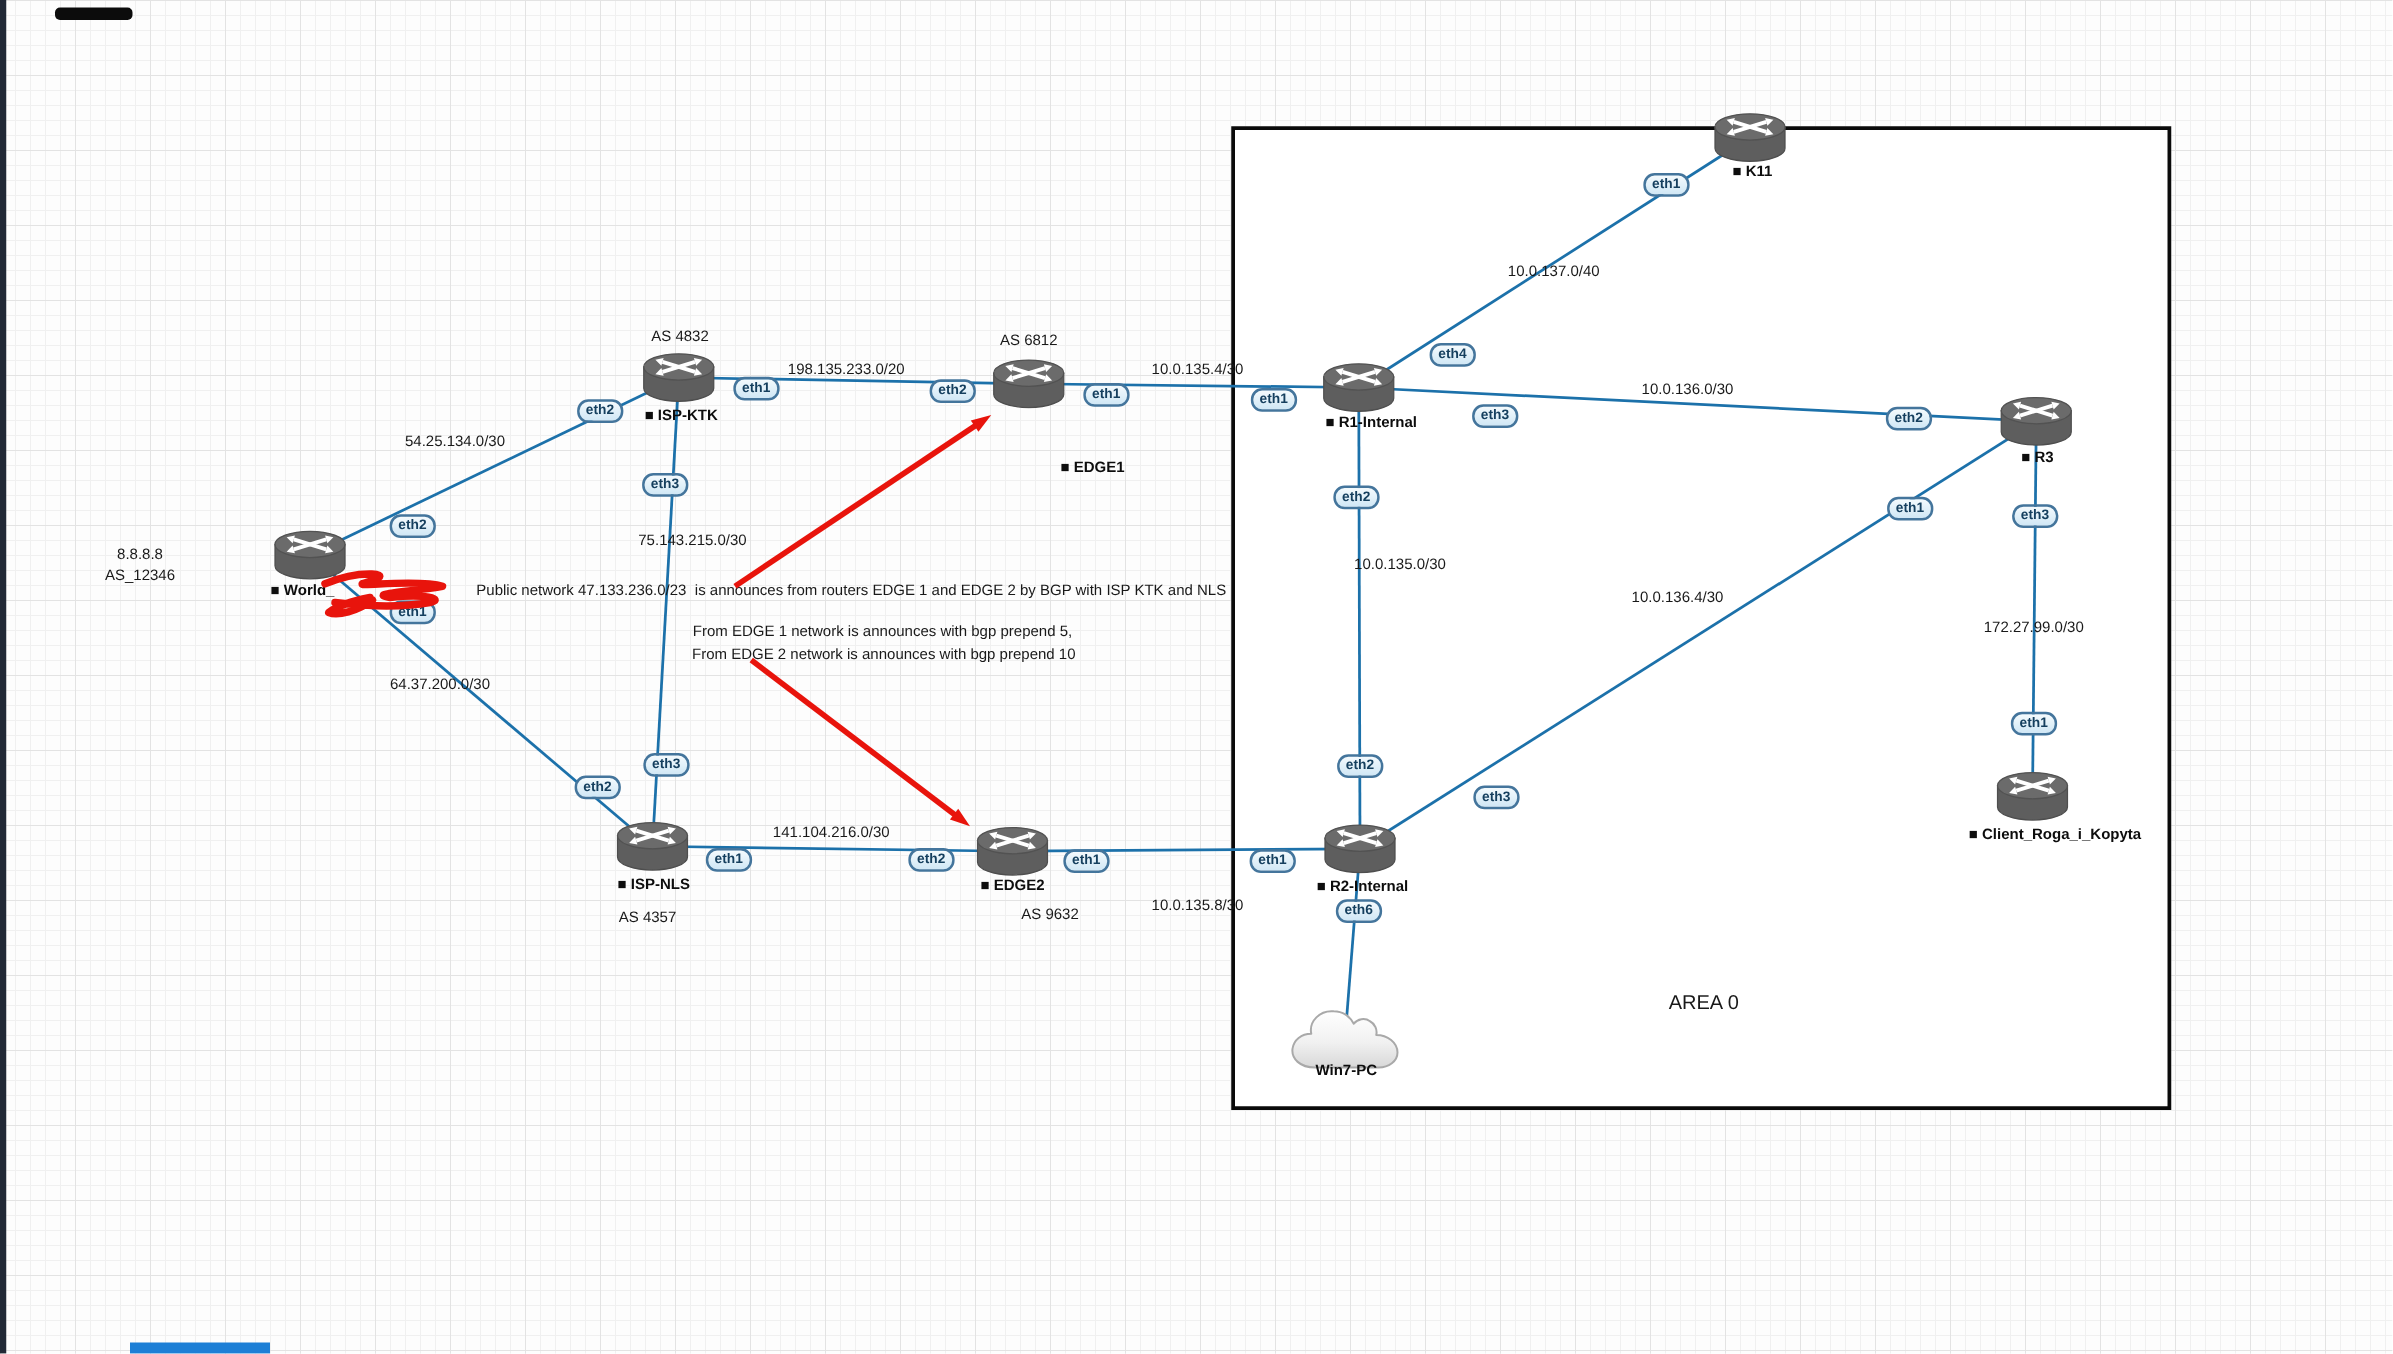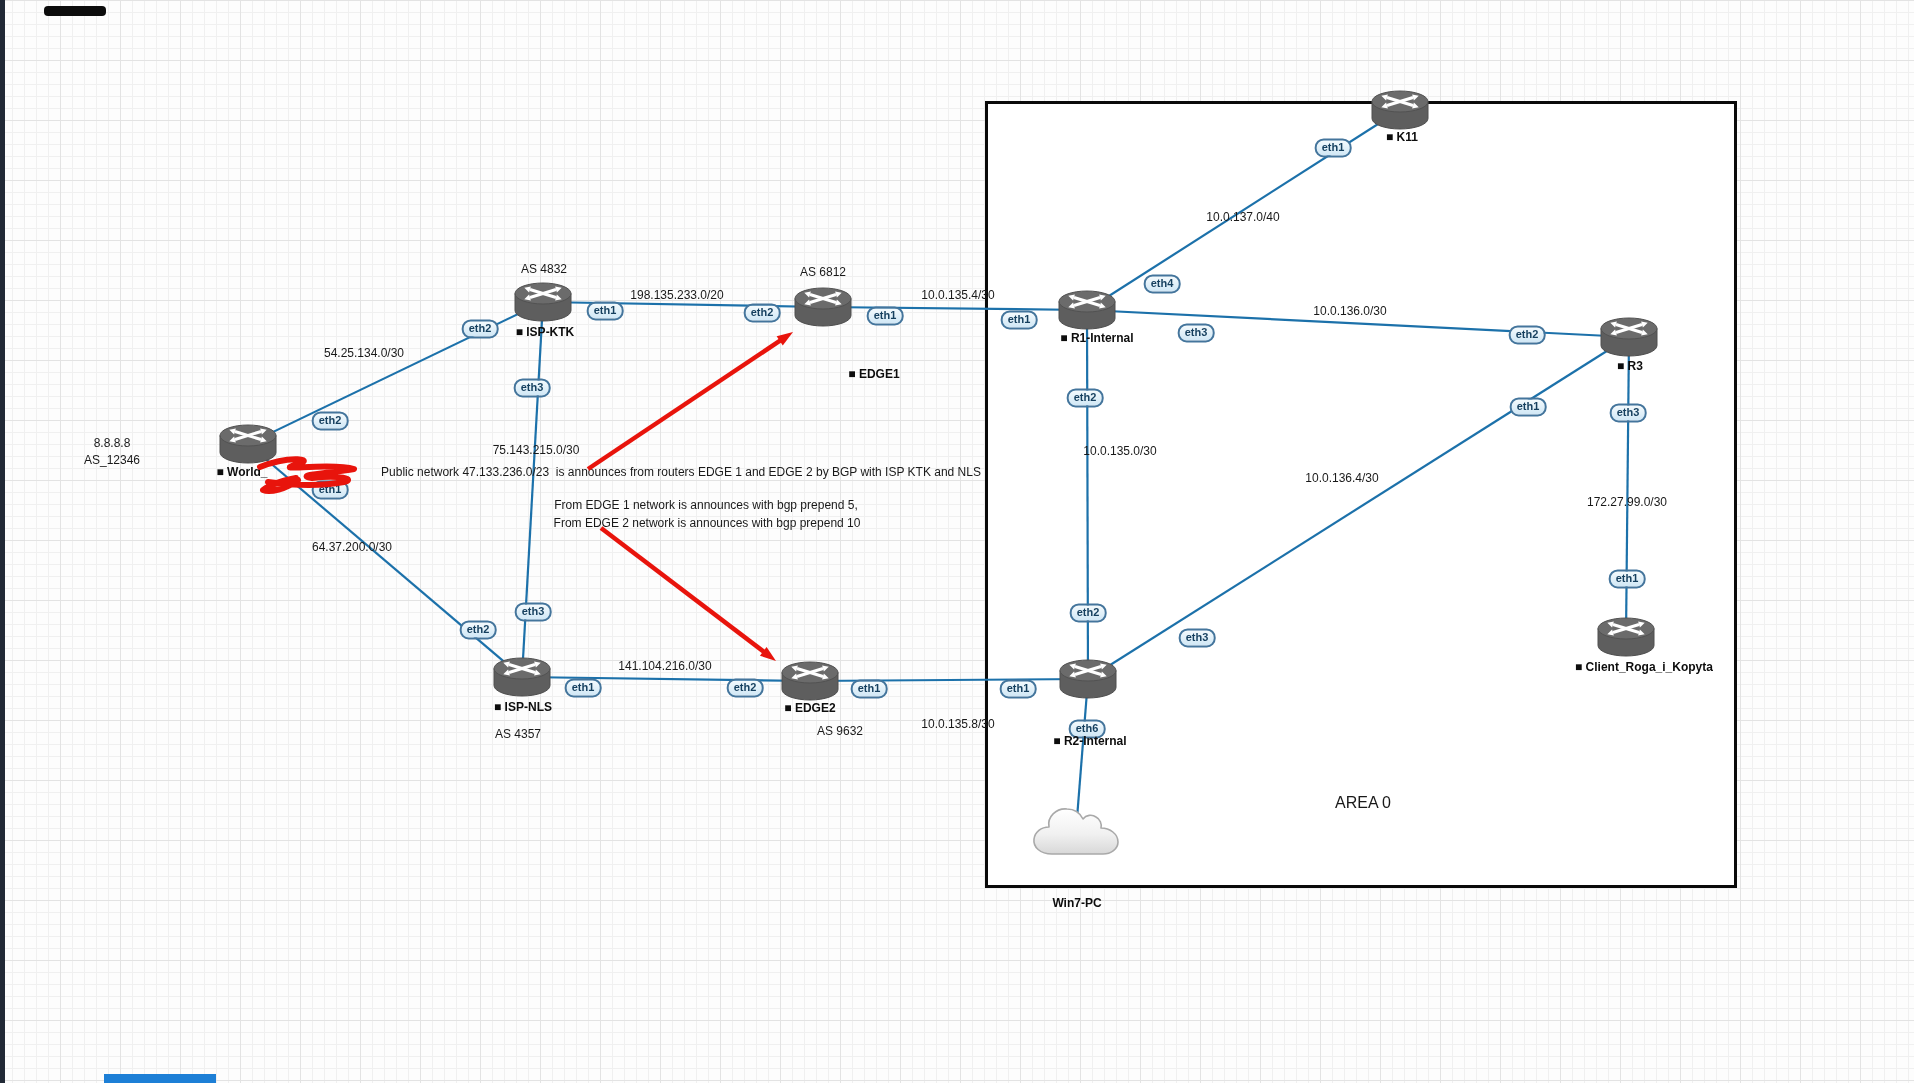--- a/index.html
+++ b/index.html
@@ -223,42 +223,42 @@
             <line x1="16" y1="7.5" x2="42" y2="15.5"></line>
             <line x1="42" y1="7.5" x2="16" y2="15.5"></line>
           </g>
           <g fill="#ffffff">
             <polygon points="47.7,17.3 41.1,18.6 42.9,12.4"></polygon>
             <polygon points="10.3,5.7 15.1,10.6 16.9,4.4"></polygon>
             <polygon points="10.3,17.3 15.1,12.4 16.9,18.6"></polygon>
             <polygon points="47.7,5.7 42.9,10.6 41.1,4.4"></polygon>
           </g>
         </svg></div>
-      <div class="lbl node-label" style="left: 1090px; top: 709px; margin-top: 32px;">■ R2-Internal</div>
+      <div class="lbl node-label" style="left: 1090px; top: 709px;">■ R2-Internal</div>
       <div class="node" style="left: 1030px; top: 802px;"><svg viewBox="0 0 92 58" width="92" height="58">
           <defs>
             <linearGradient id="cg" x1="0" y1="0" x2="0" y2="1">
               <stop offset="0" stop-color="#ffffff"></stop>
               <stop offset="0.55" stop-color="#f1f1f1"></stop>
               <stop offset="1" stop-color="#d8d8d8"></stop>
             </linearGradient>
           </defs>
           <path d="M22 52 C10 52 3 45 4 37 C5 30 11 25 19 25 C17 15 26 6 37 7 C44 7 50 11 53 17 C56 13 62 12 66 15 C70 17 72 22 71 26 C80 26 88 32 88 40 C88 47 81 52 73 52 Z" fill="url(#cg)" stroke="#a9a9a9" stroke-width="1.6" stroke-linejoin="round"></path>
         </svg></div>
-      <div class="lbl node-label" style="left: 1077px; top: 856px; margin-top: 47px;">Win7-PC</div>
+      <div class="lbl node-label" style="left: 1077px; top: 856px;">Win7-PC</div>
       <div class="lbl" style="left: 112px; top: 443px;">8.8.8.8</div>
       <div class="lbl" style="left: 112px; top: 460px;">AS_12346</div>
       <div class="lbl" style="left: 544px; top: 269px;">AS 4832</div>
       <div class="lbl" style="left: 823px; top: 272px;">AS 6812</div>
       <div class="lbl" style="left: 518px; top: 734px;">AS 4357</div>
       <div class="lbl" style="left: 840px; top: 731px;">AS 9632</div>
       <div class="lbl" style="left: 364px; top: 353px;">54.25.134.0/30</div>
       <div class="lbl" style="left: 352px; top: 547px;">64.37.200.0/30</div>
       <div class="lbl" style="left: 677px; top: 295px;">198.135.233.0/20</div>
-      <div class="lbl" style="left: 536px; top: 432px; margin-top: 18px;">75.143.215.0/30</div>
+      <div class="lbl" style="left: 554px; top: 432px;">75.143.215.0/30</div>
       <div class="lbl" style="left: 665px; top: 666px;">141.104.216.0/30</div>
       <div class="lbl" style="left: 958px; top: 295px;">10.0.135.4/30</div>
       <div class="lbl" style="left: 958px; top: 724px;">10.0.135.8/30</div>
       <div class="lbl" style="left: 1243px; top: 217px;">10.0.137.0/40</div>
       <div class="lbl" style="left: 1350px; top: 311px;">10.0.136.0/30</div>
       <div class="lbl" style="left: 1120px; top: 451px;">10.0.135.0/30</div>
       <div class="lbl" style="left: 1342px; top: 478px;">10.0.136.4/30</div>
       <div class="lbl" style="left: 1627px; top: 502px;">172.27.99.0/30</div>
       <div class="lbl" style="left: 681px; top: 472px;">Public network 47.133.236.0/23  is announces from routers EDGE 1 and EDGE 2 by BGP with ISP KTK and NLS</div>
       <div class="lbl" style="left: 706px; top: 505px;">From EDGE 1 network is announces with bgp prepend 5,</div>

